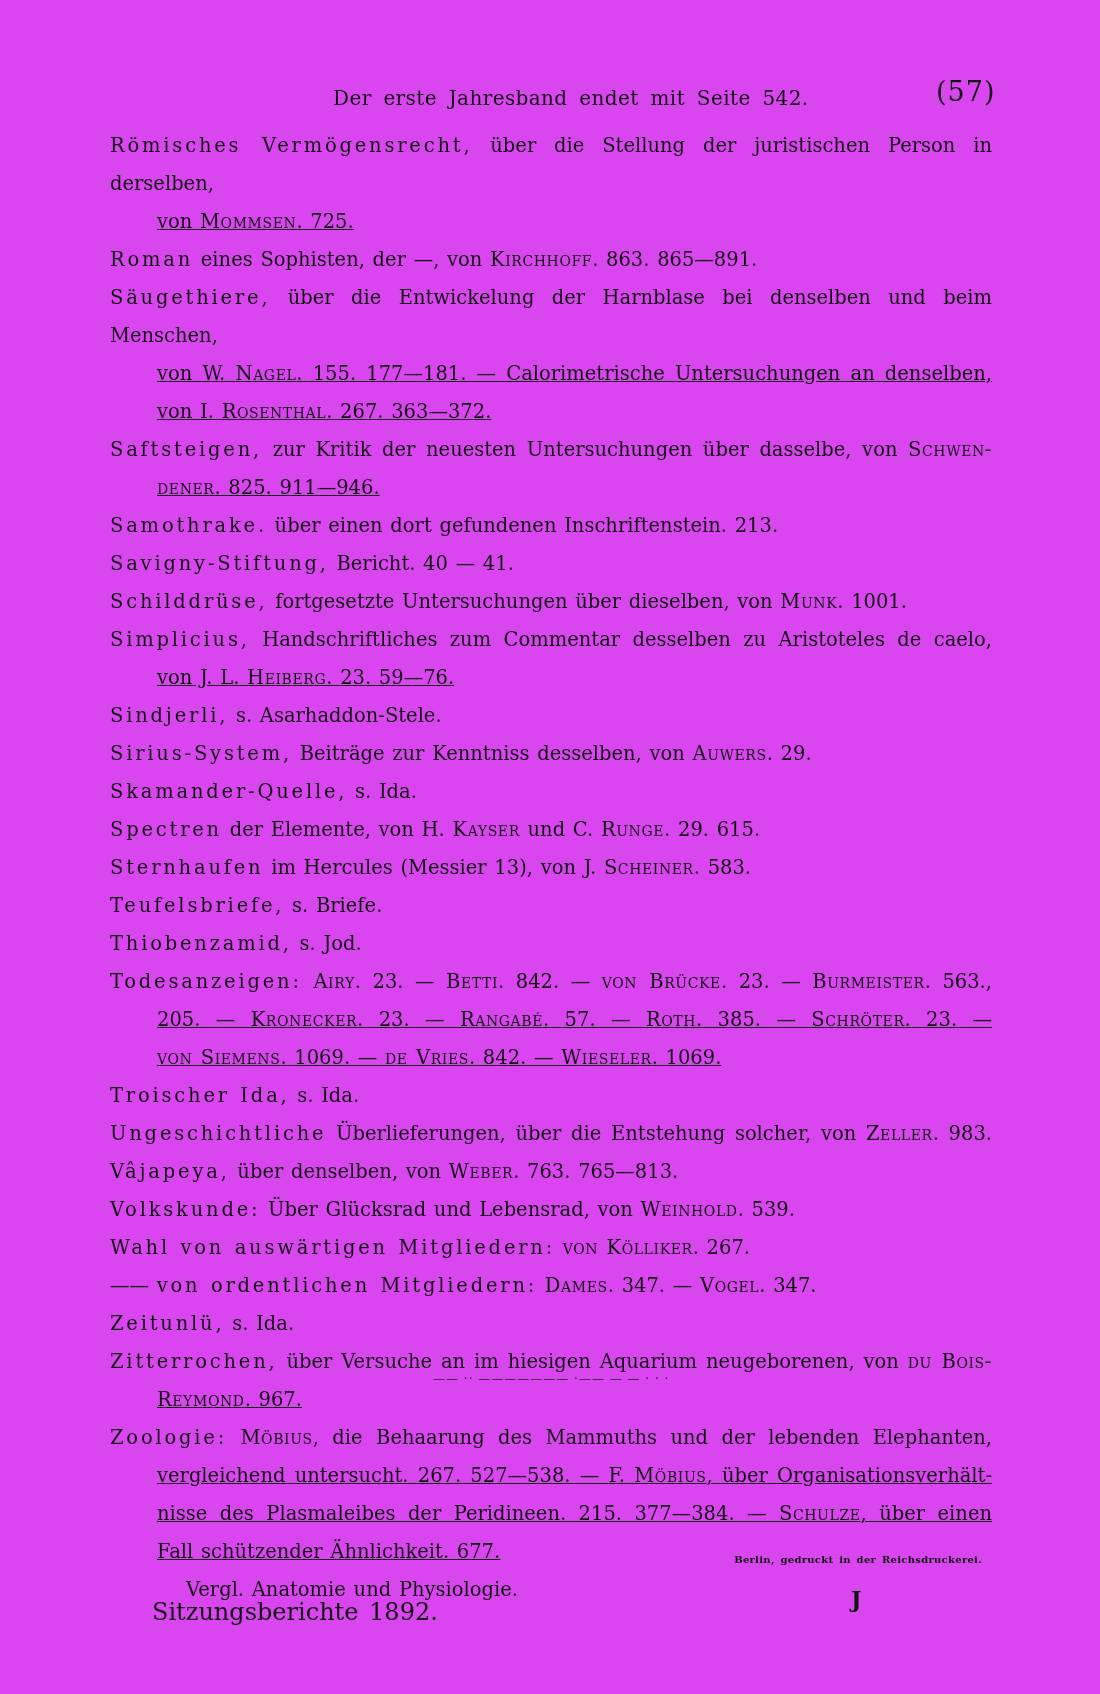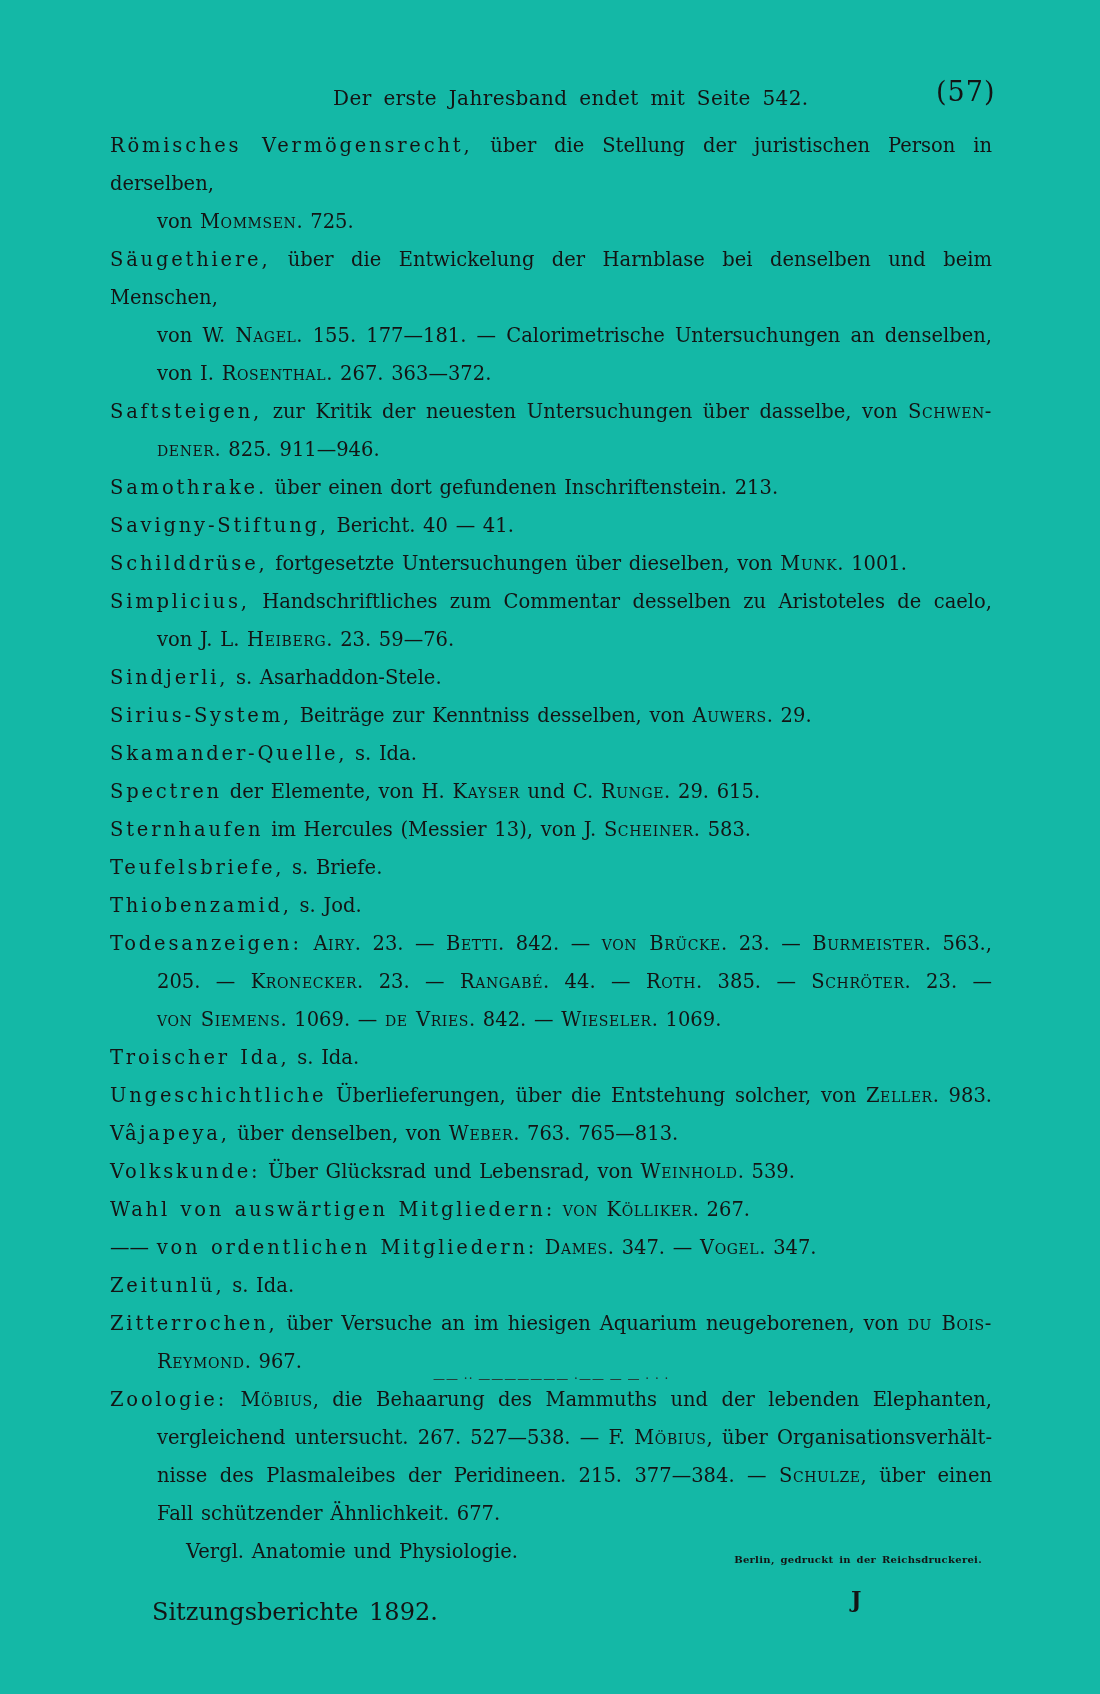--- a/index.html
+++ b/index.html
@@ -1,41 +1,41 @@
 <!DOCTYPE html>
 <html><head>
 <meta charset="utf-8">
 <style>
   html,body{margin:0;padding:0;background:#e8e8e8;}
   .page{
     position:relative;
     width:1100px;height:1694px;
     margin:0 auto;
-    background:#14b8a6;
+    background:#d946ef;
     color:#141414;
     font-family:"DejaVu Serif","Liberation Serif",serif;
     overflow:hidden;
   }
   .running-title{
     position:absolute;left:333px;top:86px;
     font-size:20px;letter-spacing:.4px;word-spacing:5px;
     white-space:nowrap;
   }
   .pagenum{
     position:absolute;left:936px;top:76px;
     font-size:27px;font-weight:normal;letter-spacing:1px;
     white-space:nowrap;
   }
   .index-list{
     position:absolute;left:110px;top:127px;width:882px;
     font-size:19.5px;line-height:38px;word-spacing:1.5px;
   }
   .line{min-height:29.3px;}
   .indent0{padding-left:0;}
-  .indent1{padding-left:47px;}
+  .indent1{padding-left:47px;text-decoration:underline;}
   .indent2{padding-left:76px;}
   .just{text-align:justify;text-align-last:justify;}
   .head{letter-spacing:2.8px;}
   .sc{font-variant:small-caps;letter-spacing:.6px;}
   .n{}
   .divider{
     position:absolute;left:433px;top:1372px;width:236px;
     font-size:12px;letter-spacing:1px;color:#2a2a2a;
     white-space:nowrap;overflow:hidden;text-align:center;
   }
@@ -56,39 +56,40 @@
 </head>
 <body>
 
 <div class="page">
   <div class="running-title">Der erste Jahresband endet mit Seite 542.</div>
   <div class="pagenum">(57)</div>
 
   <div class="index-list" id="index-list">
       <div class="line indent0 just"><span class="head">Römisches Vermögensrecht,</span><span class="n"> über die Stellung der juristischen Person in derselben,</span></div>
       <div class="line indent1"><span class="n">von </span><span class="sc">Mommsen</span><span class="n">. 725.</span></div>
+      <div class="line indent0"><span class="head">Roman</span><span class="n"> eines Sophisten, der —, von </span><span class="sc">Kirchhoff</span><span class="n">. 863. 865—891.</span></div>
       <div class="line indent0 just"><span class="head">Säugethiere,</span><span class="n"> über die Entwickelung der Harnblase bei denselben und beim Menschen,</span></div>
       <div class="line indent1 just"><span class="n">von W. </span><span class="sc">Nagel</span><span class="n">. 155. 177—181. — Calorimetrische Untersuchungen an denselben,</span></div>
       <div class="line indent1"><span class="n">von I. </span><span class="sc">Rosenthal</span><span class="n">. 267. 363—372.</span></div>
       <div class="line indent0 just"><span class="head">Saftsteigen,</span><span class="n"> zur Kritik der neuesten Untersuchungen über dasselbe, von </span><span class="sc">Schwen-</span></div>
       <div class="line indent1"><span class="sc">dener</span><span class="n">. 825. 911—946.</span></div>
       <div class="line indent0"><span class="head">Samothrake.</span><span class="n"> über einen dort gefundenen Inschriftenstein. 213.</span></div>
       <div class="line indent0"><span class="head">Savigny-Stiftung,</span><span class="n"> Bericht. 40 — 41.</span></div>
       <div class="line indent0"><span class="head">Schilddrüse,</span><span class="n"> fortgesetzte Untersuchungen über dieselben, von </span><span class="sc">Munk</span><span class="n">. 1001.</span></div>
       <div class="line indent0 just"><span class="head">Simplicius,</span><span class="n"> Handschriftliches zum Commentar desselben zu Aristoteles de caelo,</span></div>
       <div class="line indent1"><span class="n">von J. L. </span><span class="sc">Heiberg</span><span class="n">. 23. 59—76.</span></div>
       <div class="line indent0"><span class="head">Sindjerli,</span><span class="n"> s. Asarhaddon-Stele.</span></div>
       <div class="line indent0"><span class="head">Sirius-System,</span><span class="n"> Beiträge zur Kenntniss desselben, von </span><span class="sc">Auwers</span><span class="n">. 29.</span></div>
       <div class="line indent0"><span class="head">Skamander-Quelle,</span><span class="n"> s. Ida.</span></div>
       <div class="line indent0"><span class="head">Spectren</span><span class="n"> der Elemente, von H. </span><span class="sc">Kayser</span><span class="n"> und C. </span><span class="sc">Runge</span><span class="n">. 29. 615.</span></div>
       <div class="line indent0"><span class="head">Sternhaufen</span><span class="n"> im Hercules (Messier 13), von J. </span><span class="sc">Scheiner</span><span class="n">. 583.</span></div>
       <div class="line indent0"><span class="head">Teufelsbriefe,</span><span class="n"> s. Briefe.</span></div>
       <div class="line indent0"><span class="head">Thiobenzamid,</span><span class="n"> s. Jod.</span></div>
       <div class="line indent0 just"><span class="head">Todesanzeigen:</span><span class="n"> </span><span class="sc">Airy</span><span class="n">. 23. — </span><span class="sc">Betti</span><span class="n">. 842. — </span><span class="sc">von Brücke</span><span class="n">. 23. — </span><span class="sc">Burmeister</span><span class="n">. 563.,</span></div>
-      <div class="line indent1 just"><span class="n">205. — </span><span class="sc">Kronecker</span><span class="n">. 23. — </span><span class="sc">Rangabé</span><span class="n">. 44. — </span><span class="sc">Roth</span><span class="n">. 385. — </span><span class="sc">Schröter</span><span class="n">. 23. —</span></div>
+      <div class="line indent1 just"><span class="n">205. — </span><span class="sc">Kronecker</span><span class="n">. 23. — </span><span class="sc">Rangabé</span><span class="n">. 57. — </span><span class="sc">Roth</span><span class="n">. 385. — </span><span class="sc">Schröter</span><span class="n">. 23. —</span></div>
       <div class="line indent1"><span class="sc">von Siemens</span><span class="n">. 1069. — </span><span class="sc">de Vries</span><span class="n">. 842. — </span><span class="sc">Wieseler</span><span class="n">. 1069.</span></div>
       <div class="line indent0"><span class="head">Troischer Ida,</span><span class="n"> s. Ida.</span></div>
       <div class="line indent0 just"><span class="head">Ungeschichtliche</span><span class="n"> Überlieferungen, über die Entstehung solcher, von </span><span class="sc">Zeller</span><span class="n">. 983.</span></div>
       <div class="line indent0"><span class="head">Vâjapeya,</span><span class="n"> über denselben, von </span><span class="sc">Weber</span><span class="n">. 763. 765—813.</span></div>
       <div class="line indent0"><span class="head">Volkskunde:</span><span class="n"> Über Glücksrad und Lebensrad, von </span><span class="sc">Weinhold</span><span class="n">. 539.</span></div>
       <div class="line indent0"><span class="head">Wahl von auswärtigen Mitgliedern:</span><span class="n"> </span><span class="sc">von Kölliker</span><span class="n">. 267.</span></div>
       <div class="line indent0"><span class="n">—— </span><span class="head">von ordentlichen Mitgliedern:</span><span class="n"> </span><span class="sc">Dames</span><span class="n">. 347. — </span><span class="sc">Vogel</span><span class="n">. 347.</span></div>
       <div class="line indent0"><span class="head">Zeitunlü,</span><span class="n"> s. Ida.</span></div>
       <div class="line indent0 just"><span class="head">Zitterrochen,</span><span class="n"> über Versuche an im hiesigen Aquarium neugeborenen, von </span><span class="sc">du Bois-</span></div>
       <div class="line indent1"><span class="sc">Reymond</span><span class="n">. 967.</span></div>

